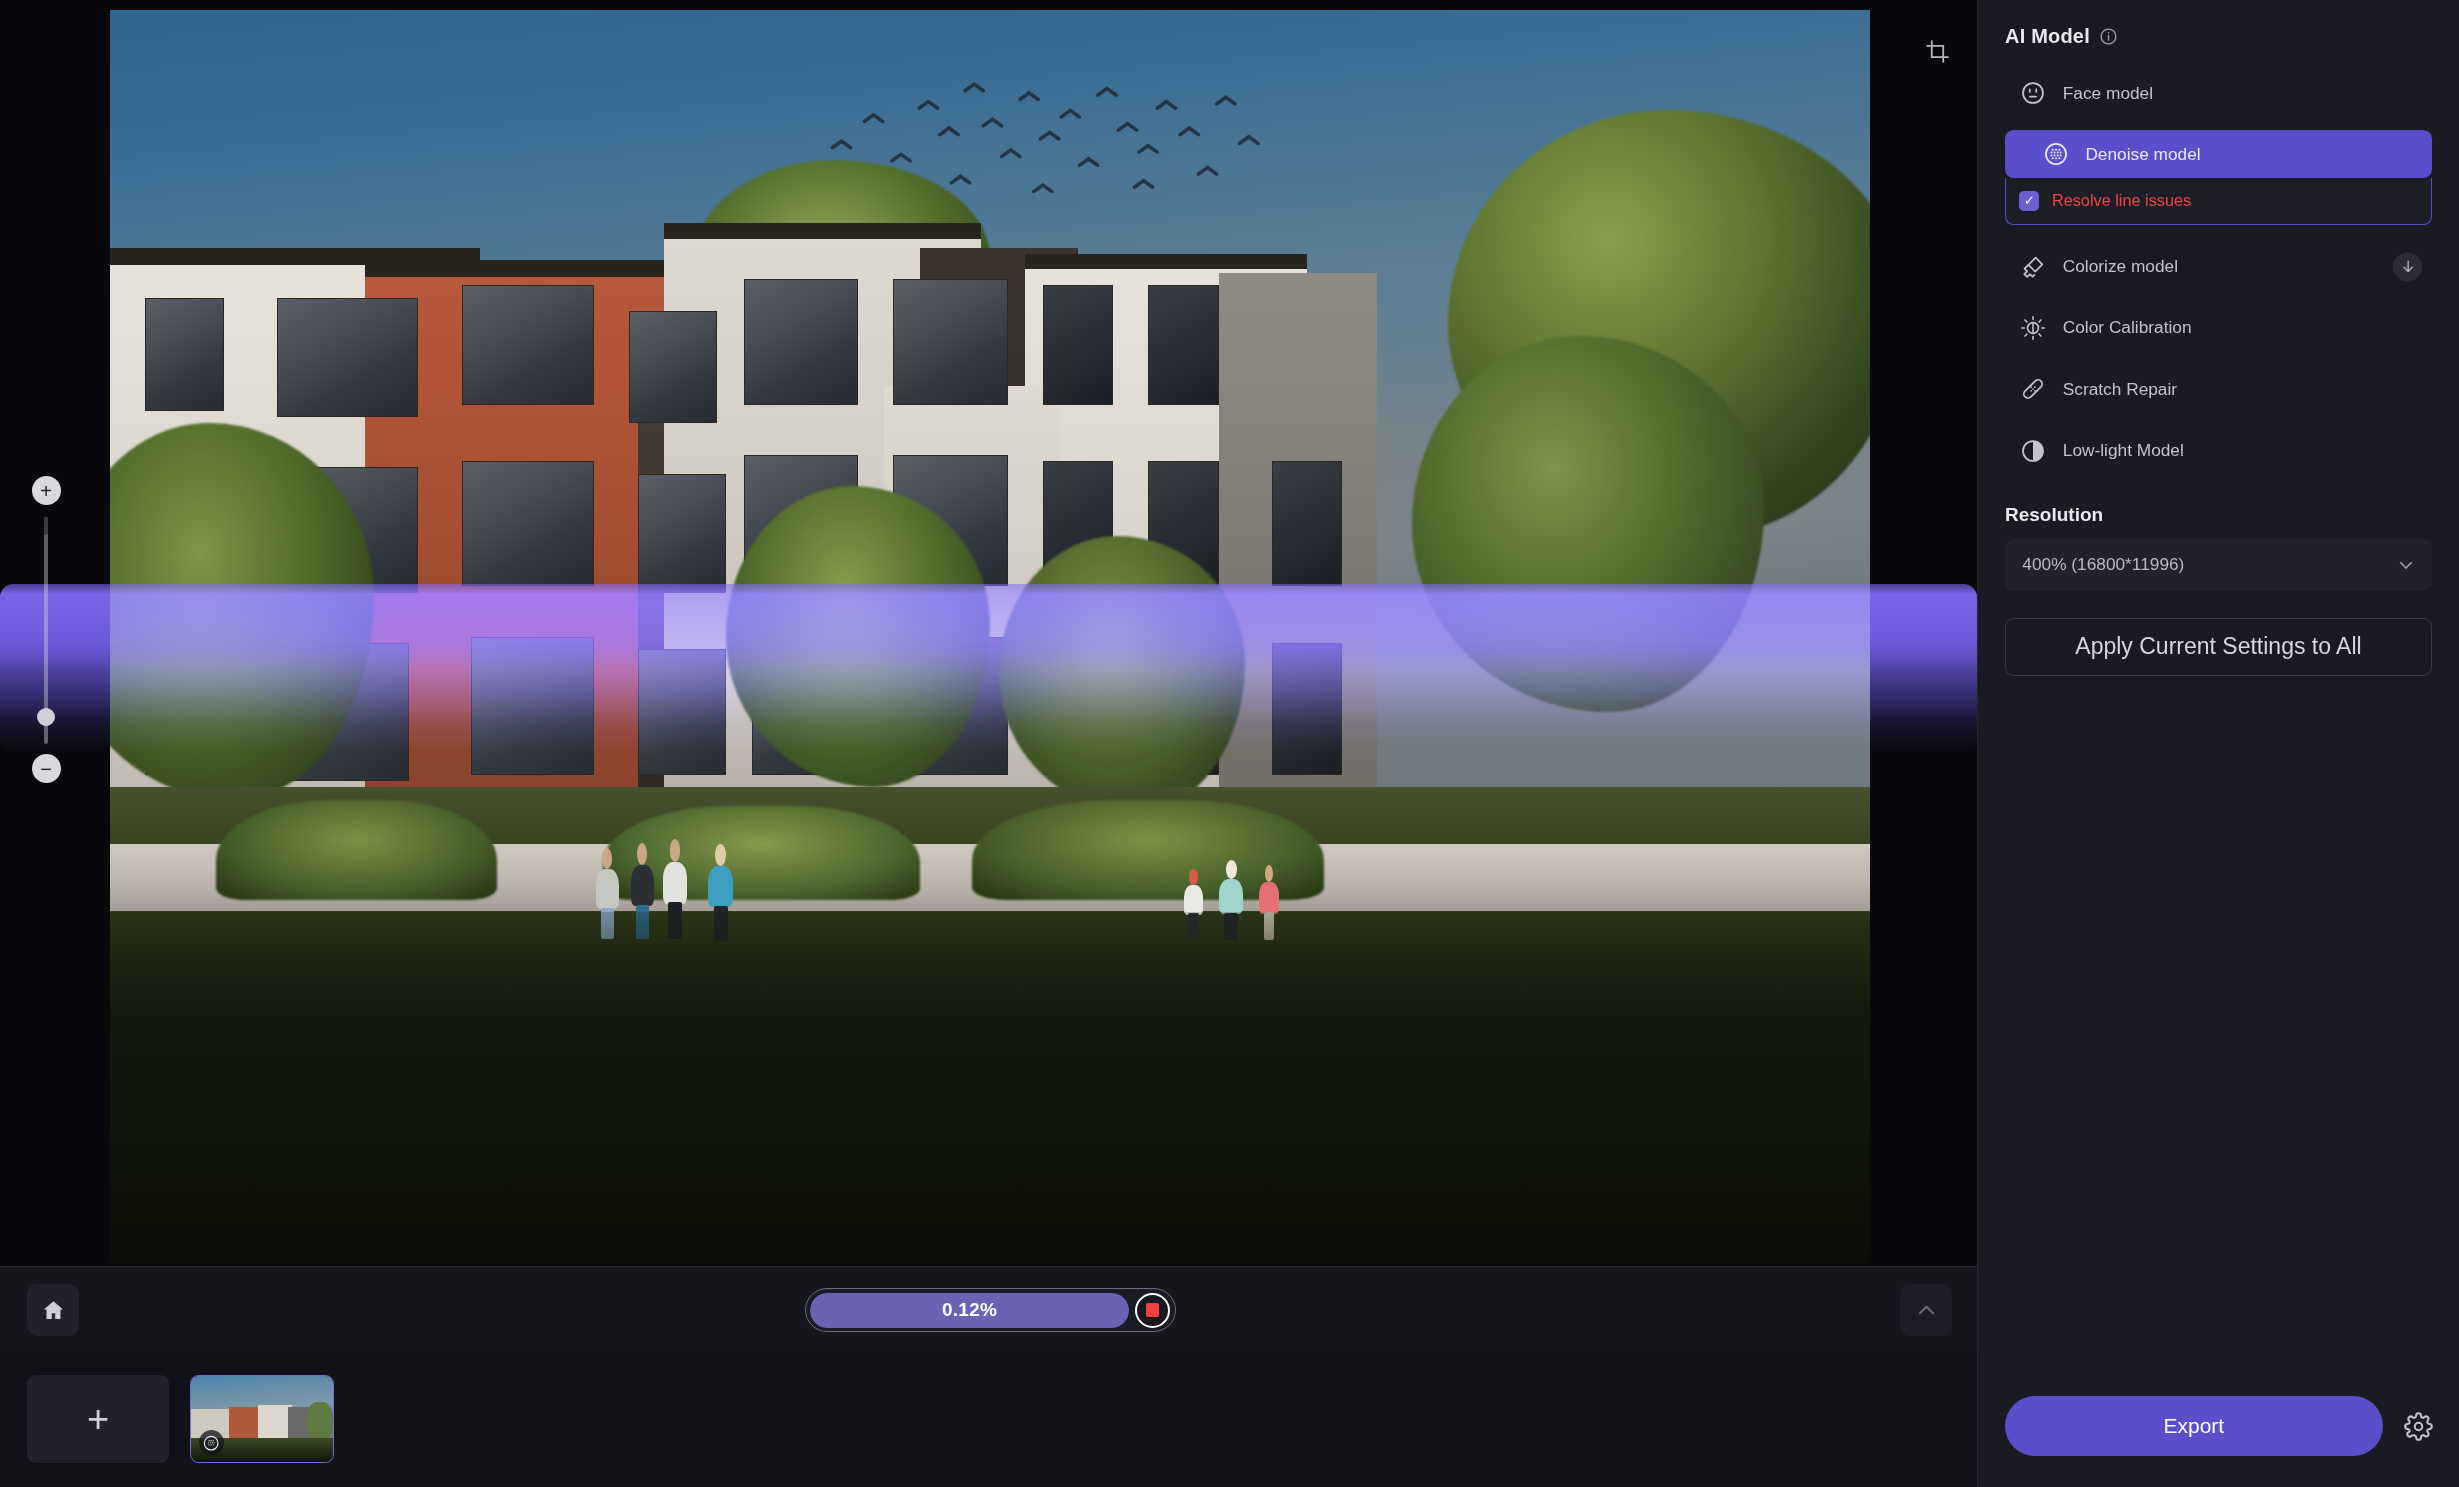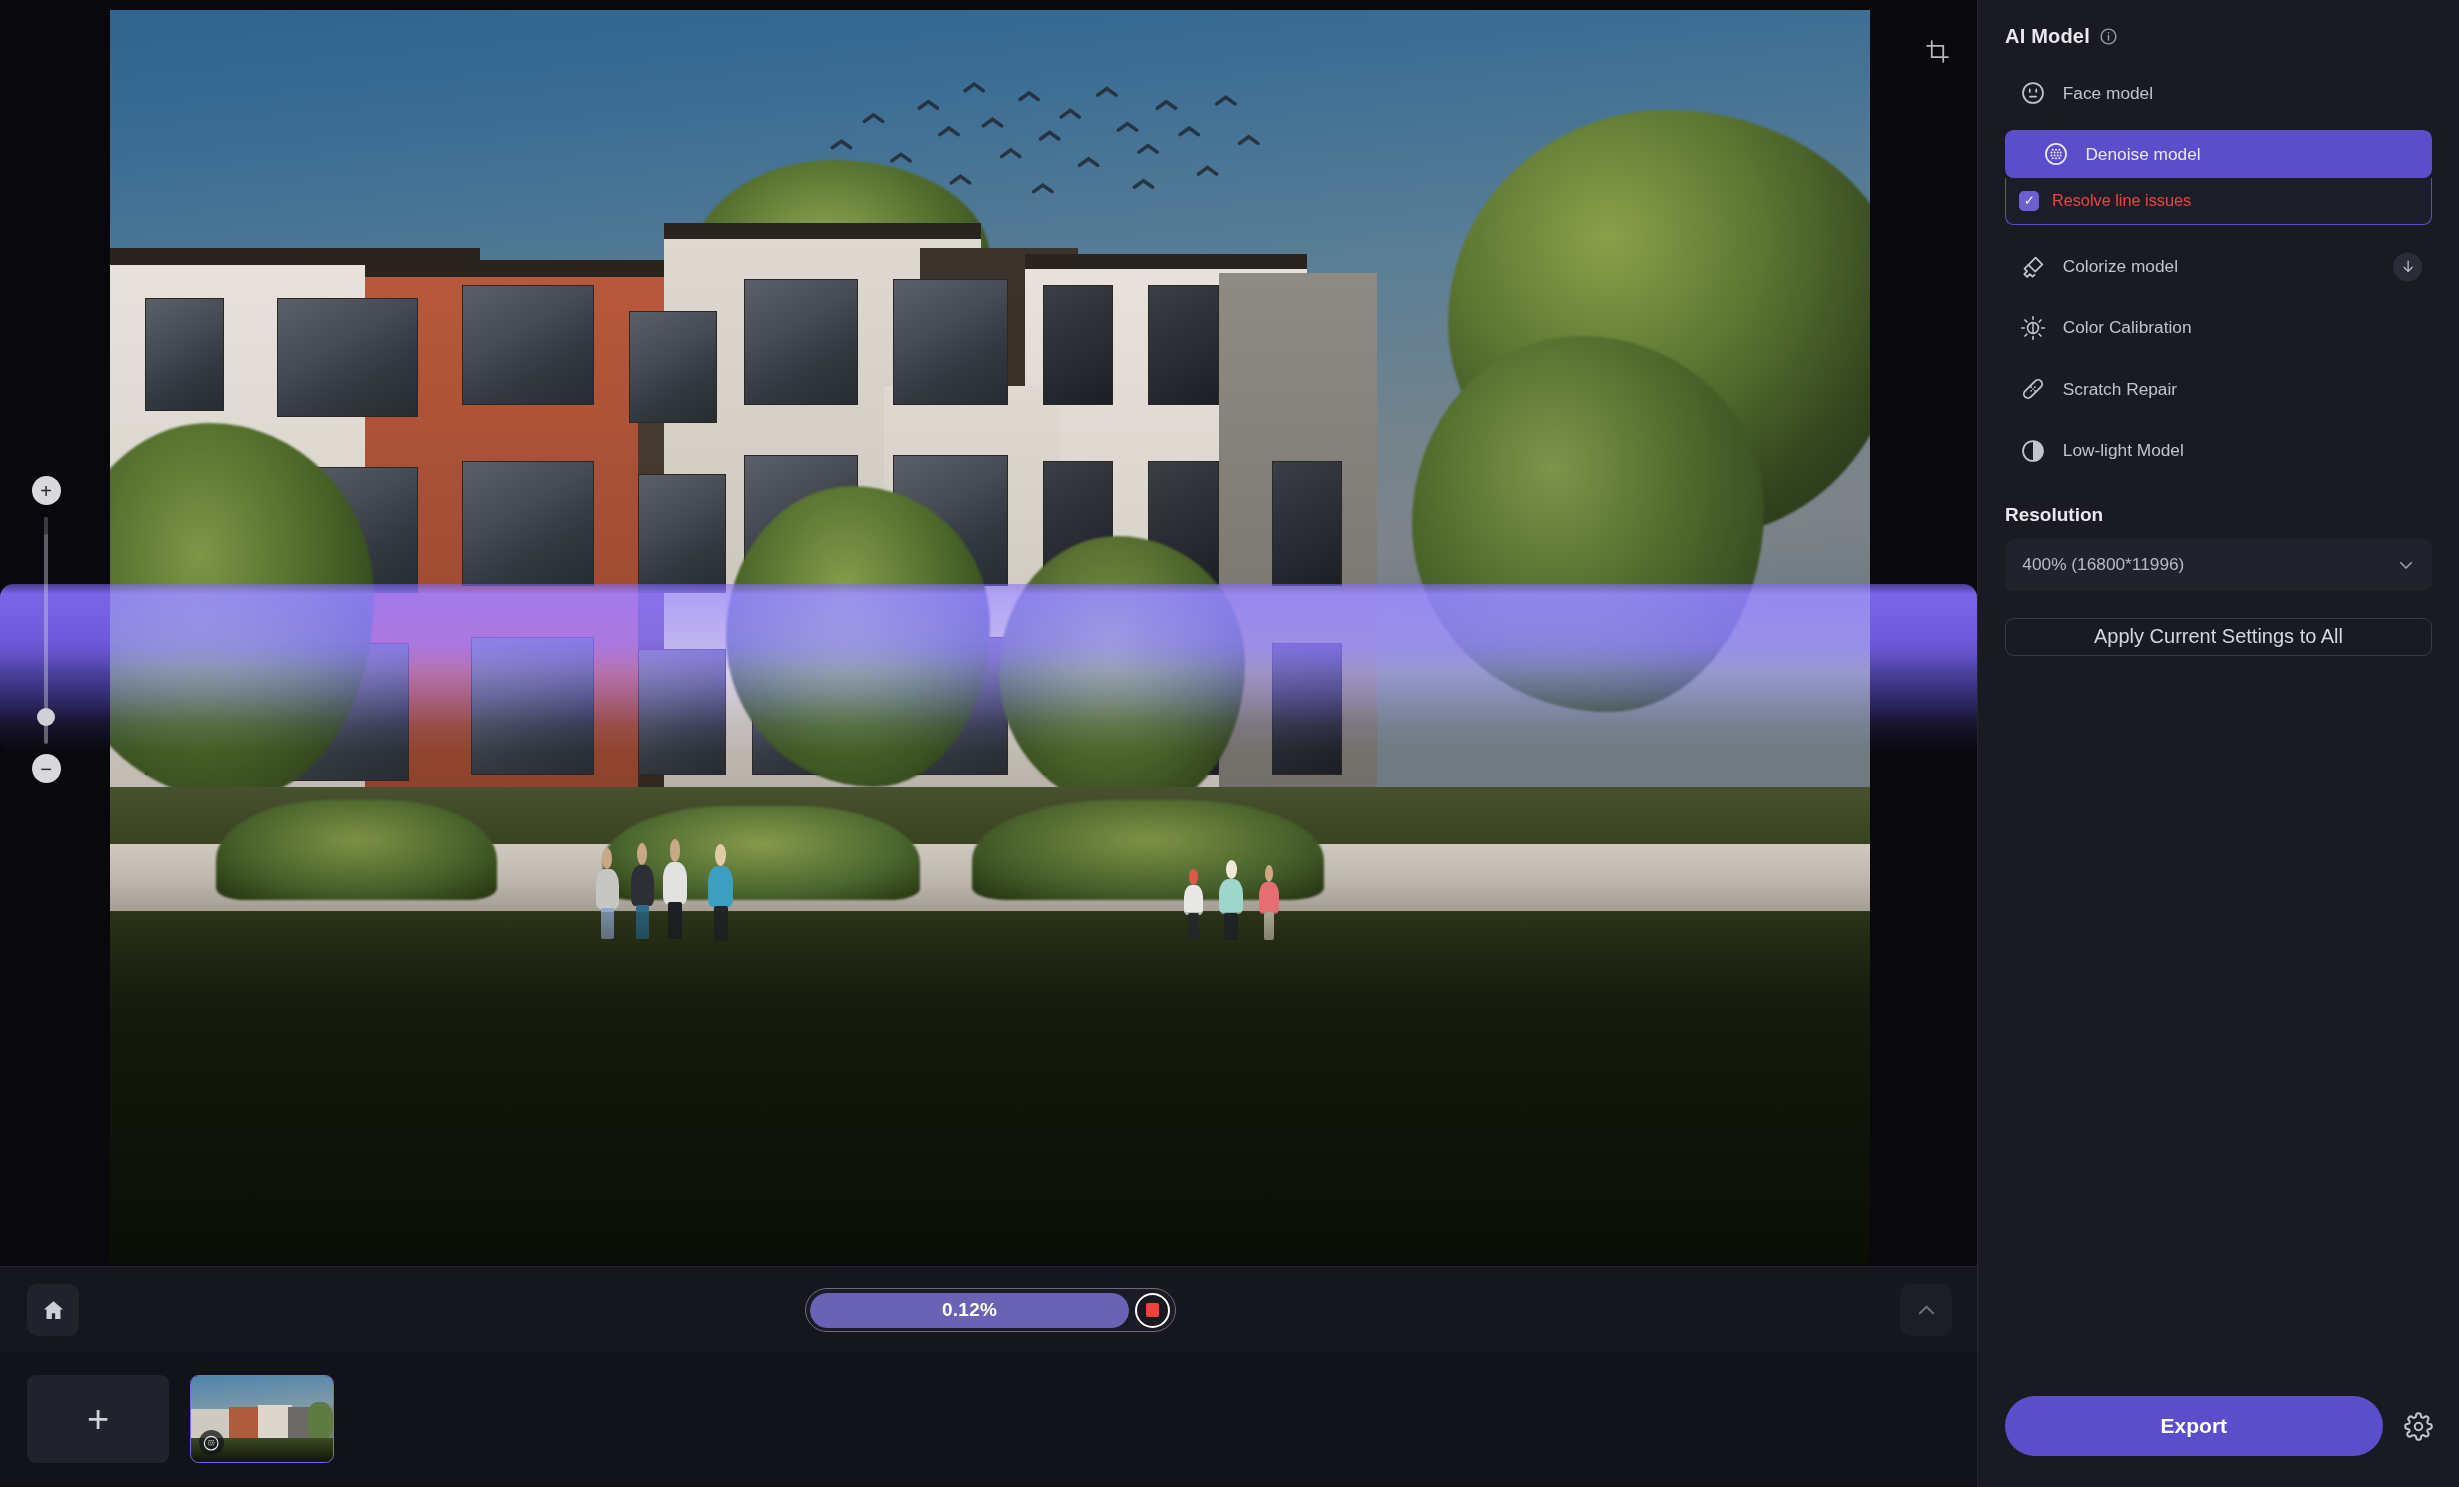--- a/index.html
+++ b/index.html
@@ -308,34 +308,34 @@
   }
   .select-box {
     height: 52px; border-radius: 8.6px; background: #22222c;
     display: flex; align-items: center; justify-content: space-between;
     padding: 0 17.3px; cursor: pointer;
     color: #b9b9c4; font-size: 17.3px;
     margin-bottom: 27px;
     gap: 45px;
   }
   .apply-btn {
-    height: 38px; border-radius: 8.6px;
+    height: 58px; border-radius: 8.6px;
     border: 1px solid #3b3b49; background: transparent;
     display: flex; align-items: center; justify-content: center;
-    color: #d6d6df; font-size: 20px; cursor: pointer;
+    color: #d6d6df; font-size: 23px; cursor: pointer;
   }
 
   .export-row {
     position: absolute; left: 27px; right: 21px; bottom: 31px;
     display: flex; align-items: center; gap: 15.4px;
   }
   .export-btn {
     flex: 1; height: 60px; border-radius: 30px;
     background: #5b4ecb; border: none;
-    color: #ffffff; font-size: 21px; font-weight: bold;
+    color: #ffffff; font-size: 21px; font-weight: normal;
     display: flex; align-items: center; justify-content: center;
     cursor: pointer;
   }
   .gear-btn {
     width: 40px; height: 40px; display: flex;
     align-items: center; justify-content: center; cursor: pointer;
   }
   svg { display: block; }
 </style>
 </head>

